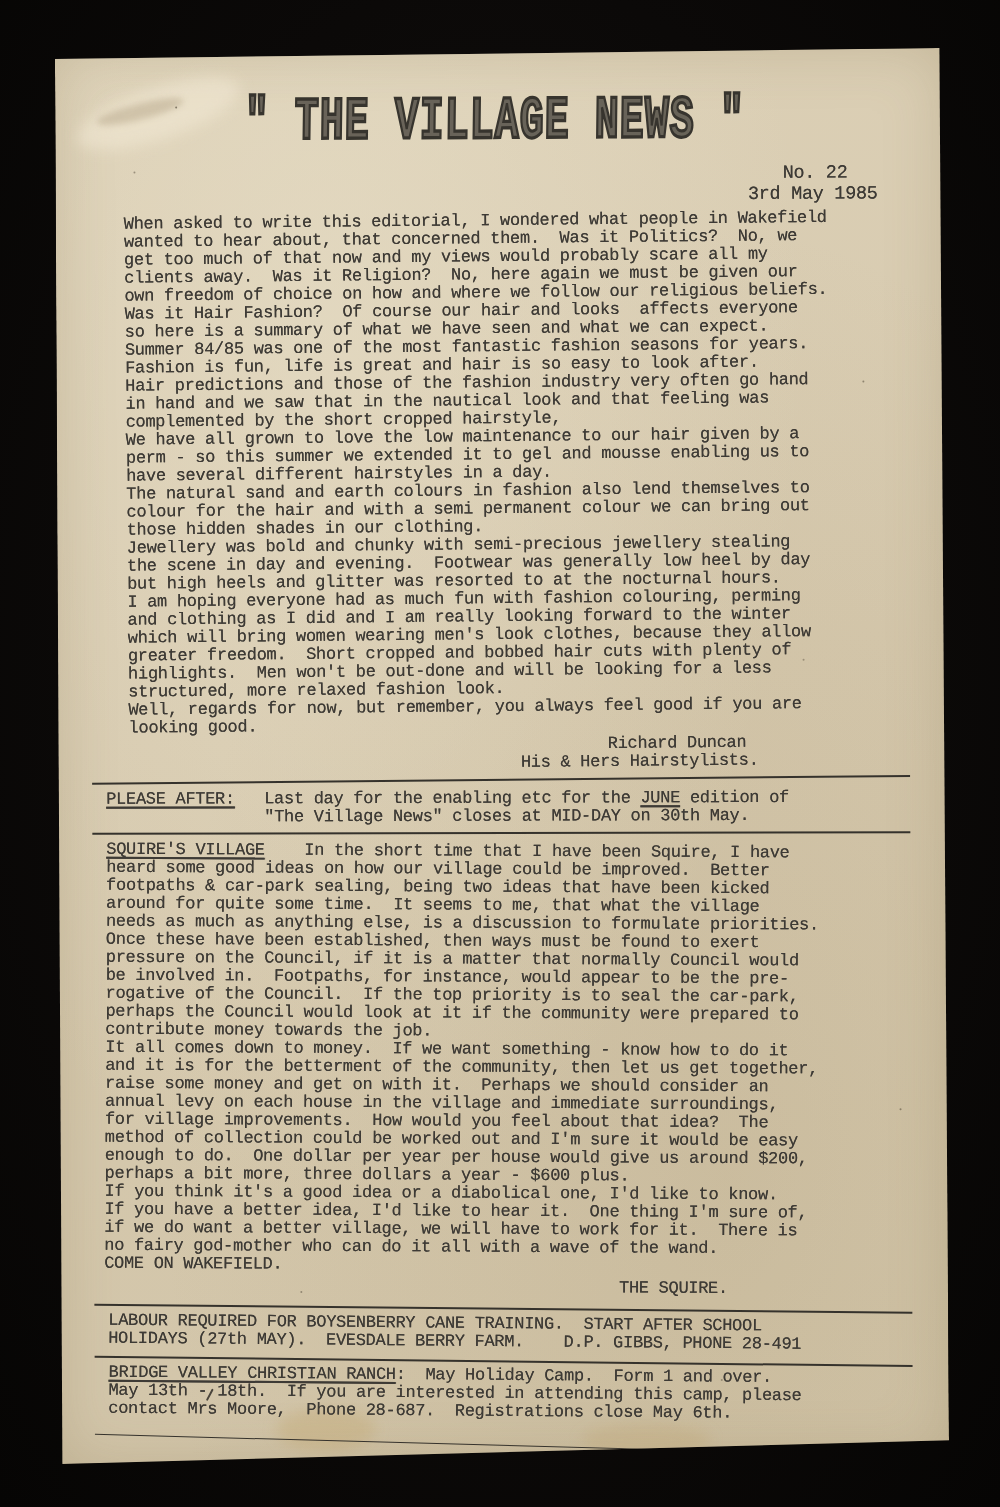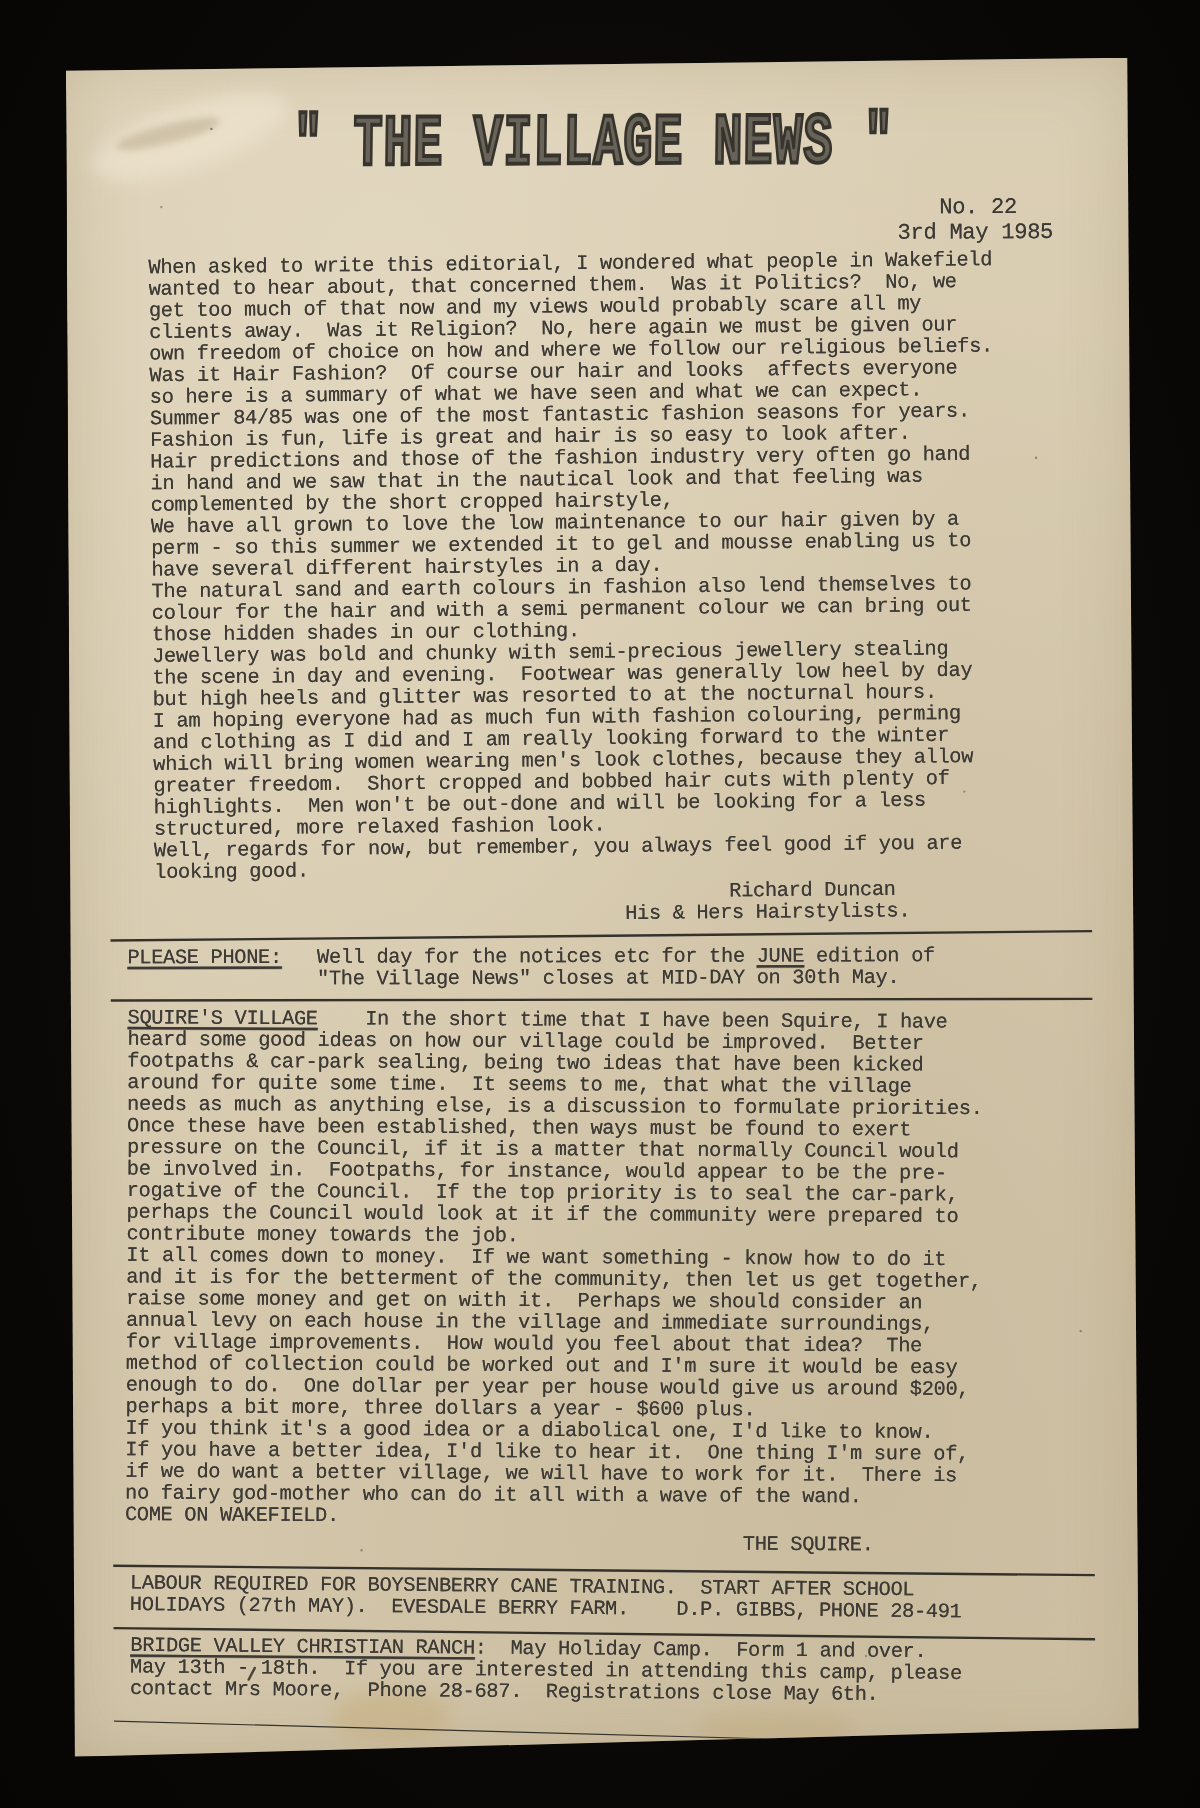--- a/index.html
+++ b/index.html
@@ -119,22 +119,22 @@
 looking good.</p>
       <div class="sig">
         <div class="sig-name">Richard Duncan</div>
         <div class="sig-role">His &amp; Hers Hairstylists.</div>
       </div>
     </section>
 
     <div class="rule r1"></div>
 
     <section class="please-note">
-      <div class="pn-label u">PLEASE PHONE:</div>
-      <div class="prewrap"><span>Well day for the notices etc for the </span><span class="u">JUNE</span><span> edition of
+      <div class="pn-label u">PLEASE AFTER:</div>
+      <div class="prewrap"><span>Last day for the enabling etc for the </span><span class="u">JUNE</span><span> edition of
 "The Village News" closes at MID-DAY on 30th May.</span></div>
     </section>
 
     <div class="rule r2"></div>
 
     <section class="squire">
       <div class="para prewrap"><span class="u">SQUIRE'S VILLAGE</span><span>    In the short time that I have been Squire, I have
 heard some good ideas on how our village could be improved.  Better
 footpaths &amp; car-park sealing, being two ideas that have been kicked
 around for quite some time.  It seems to me, that what the village

